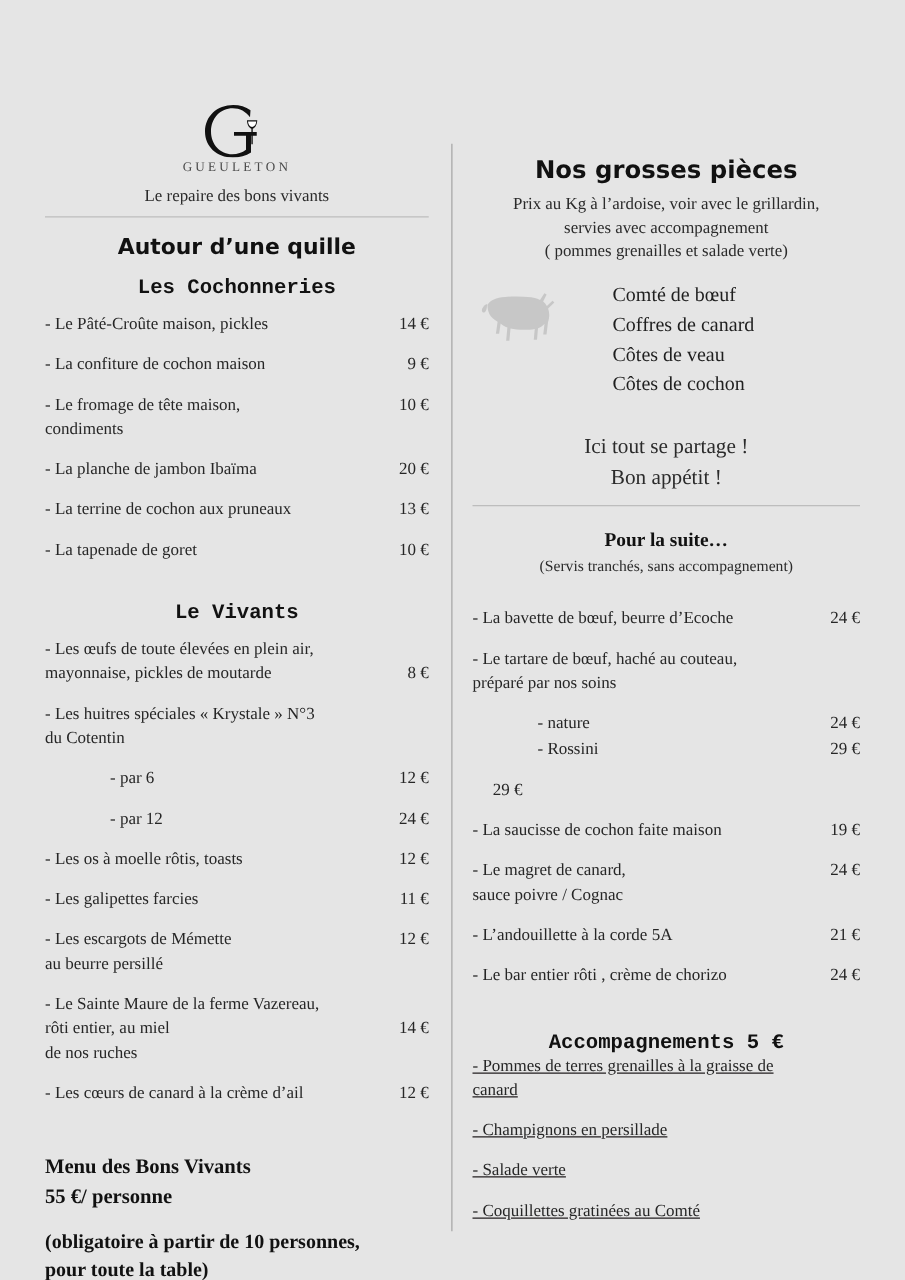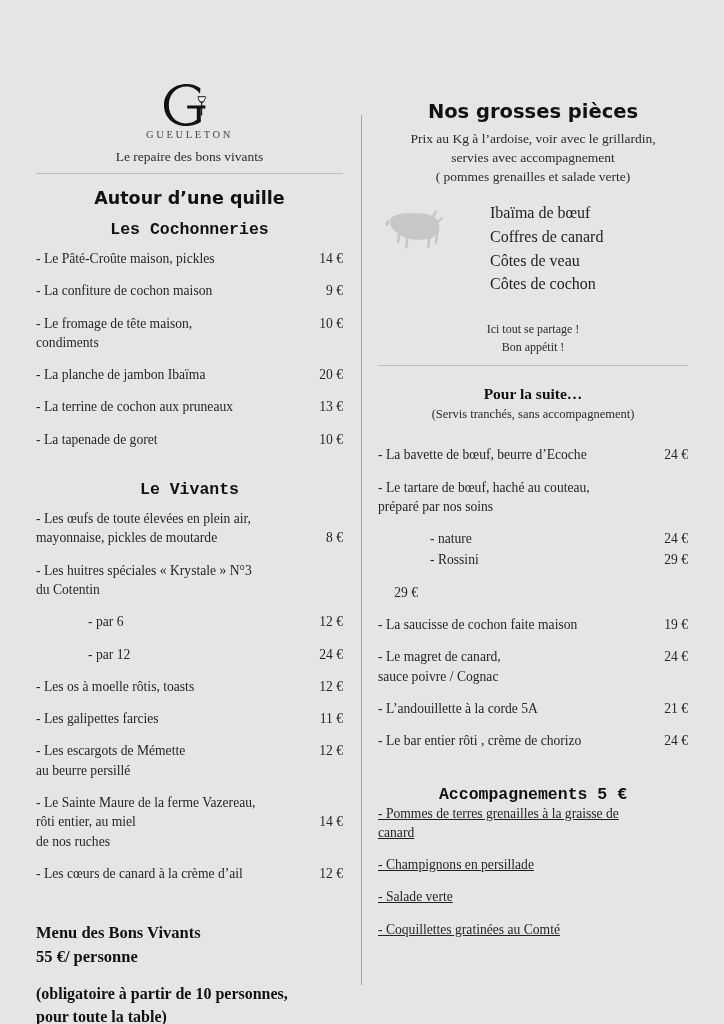--- a/index.html
+++ b/index.html
@@ -34,21 +34,21 @@
   
   .col-left {
     position: absolute;
     left: 36px;
     top: 84px;
     width: 307px;
   }
   .col-right {
     position: absolute;
     left: 378px;
-    top: 100px;
+    top: 124px;
     width: 310px;
   }
 
   
   .brand { text-align: center; }
   .logo-mark {
     display: block;
     margin: 0 auto;
     width: 52px;
     height: 42px;
@@ -100,21 +100,21 @@
     color: #2b2b2b;
   }
   .sub-center-sm {
     text-align: center;
     font-size: 12.5px;
     line-height: 1.42;
     color: #2b2b2b;
   }
   .note-center {
     text-align: center;
-    font-size: 12px;
+    font-size: 17px;
     line-height: 1.5;
     color: #2b2b2b;
   }
 
   
   .items { margin-top: 10px; }
   .item {
     display: flex;
     align-items: flex-start;
     justify-content: space-between;
@@ -283,21 +283,21 @@
     <div class="sub-center" style="margin-top:6px; white-space:pre-line;">Prix au Kg à l’ardoise, voir avec le grillardin,
 servies avec accompagnement
 ( pommes grenailles et salade verte)</div>
 
     <div class="pieces">
       <svg class="cow" viewBox="0 0 78 62">
         <path d="M6 18c2-4 7-6 14-6.5 6-0.5 14-0.5 21 0.3 2.5 0.3 5 1 7 2.2l3.5-5.5 1.8 1 -2.8 5.6c1.2 1 2.2 2.2 3 3.6l4.5-4.2 1.5 1.4 -5 4.8c0.6 1.6 0.9 3.4 0.9 5.3 0 2-0.4 4-1 5.7l-1.2 9.8h-2.6l1-8.6c-1.4 1.6-3.2 2.8-5.2 3.6l-0.8 9.2h-2.6l0.8-8.6c-2.6 0.5-5.6 0.7-8.8 0.7 -4 0-7.6-0.3-10.6-1l-0.9 9.8h-2.6l1-10.6c-2.2-0.8-4-1.9-5.4-3.3l-1.2 8.2h-2.6l1.4-9.6C8 28 6 23.6 6 18z" fill="#c7c7c7"></path>
         <path d="M5.8 17.2c-1.6 0.4-3.2 1.8-4 3.6 -0.5 1.2-0.4 2.4 0.3 3 0.8 0.6 1.8 0.2 2.4-0.8 0.4-0.7 0.7-1.6 0.9-2.6z" fill="#c7c7c7"></path>
       </svg>
       <div class="pieces-list">
-        <div>Ibaïma de bœuf</div>
+        <div>Comté de bœuf</div>
         <div>Coffres de canard</div>
         <div>Côtes de veau</div>
         <div>Côtes de cochon</div>
       </div>
     </div>
 
     <div class="note-center" style="margin-top:24px; white-space:pre-line;">Ici tout se partage !
 Bon appétit !</div>
     <div class="rule" style="margin-top:9px;"></div>
 

